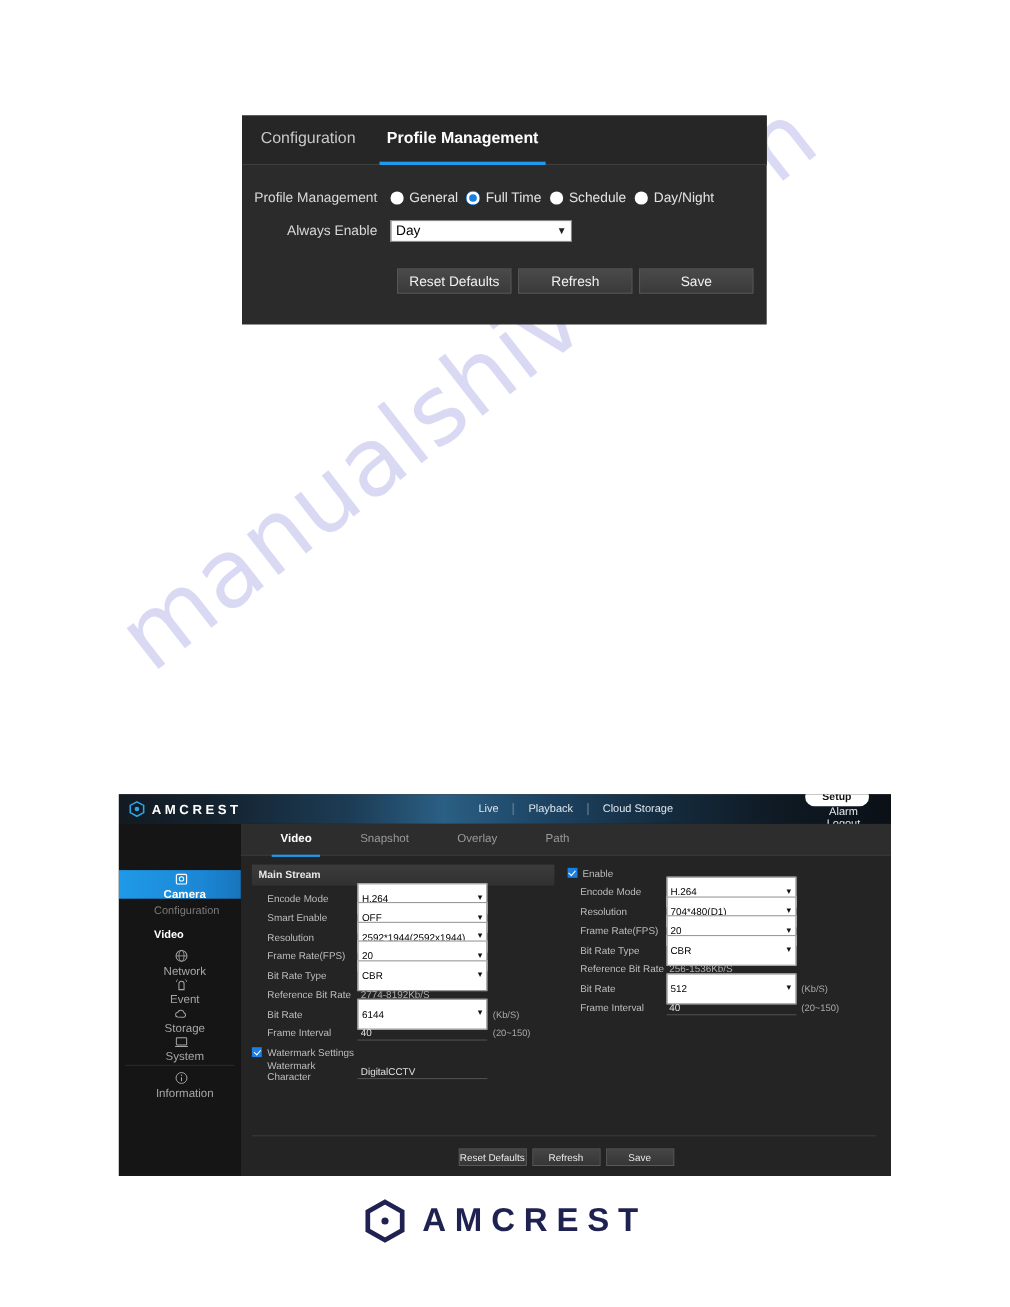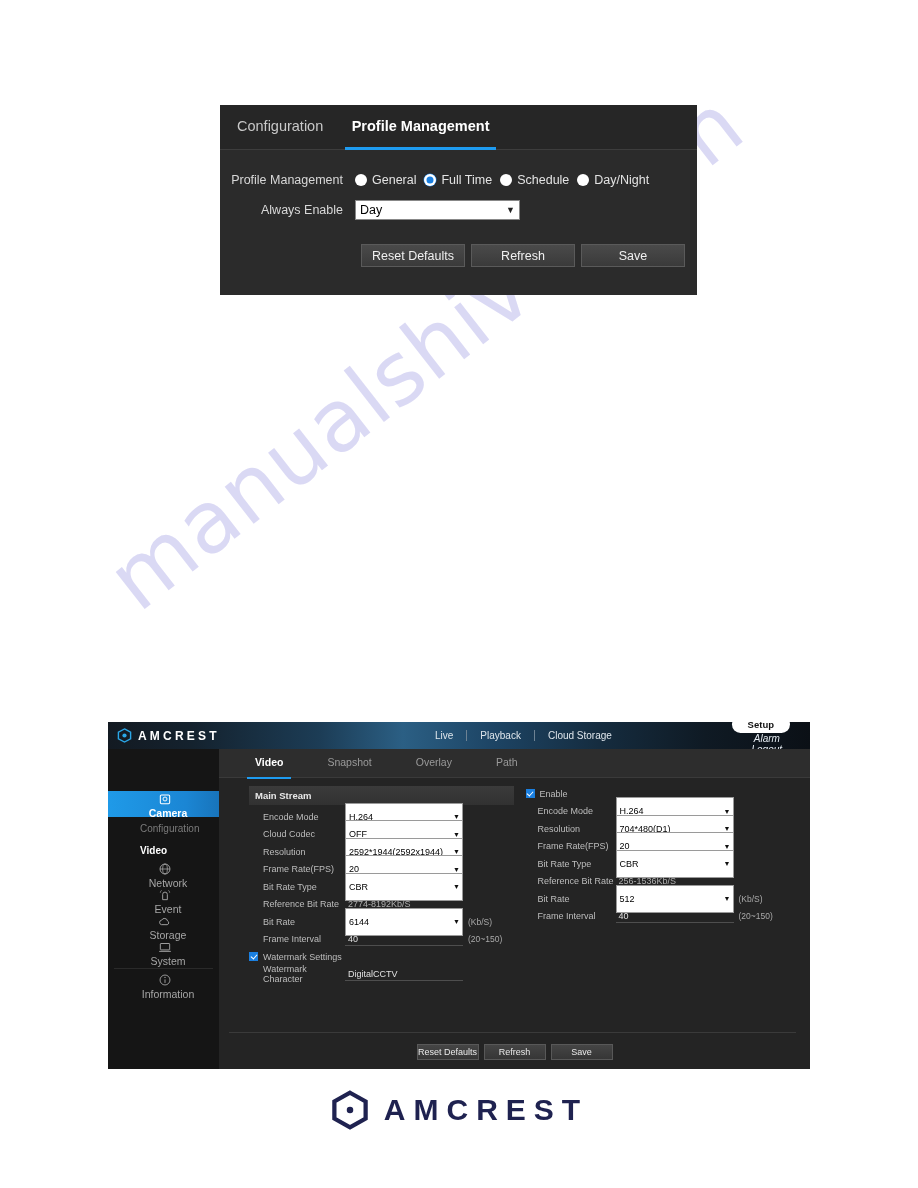--- a/index.html
+++ b/index.html
@@ -181,21 +181,21 @@
   }
   .pill {
     background: #ffffff;
     color: #111;
     font-size: 9.5px;
     font-weight: bold;
     border-radius: 9px;
     padding: 3px 16px;
     margin-right: 12px;
   }
-  .ui-right a { color: #e5ecf2; font-size: 10px; padding: 0 10px; text-decoration: none; font-style: italic; }
+  .ui-right a { color: #e5ecf2; font-size: 10px; padding: 0 10px; text-decoration: none; }
 
   .ui-body { display: flex; height: 320px; }
 
   
   .sidebar {
     width: 111px;
     background: #151515;
     padding-top: 42px;
     flex: 0 0 auto;
   }
@@ -253,21 +253,21 @@
     height: 22px;
   }
   .tab2.active { color: #ffffff; font-weight: bold; }
   .tab2.active::after {
     content: "";
     position: absolute;
     left: 14px; right: 14px; bottom: -1px;
     height: 2.5px; background: #1e9bf0;
   }
 
-  .streams { display: flex; padding: 8px 22px 0 10px; gap: 10px; margin-left: 20px; }
+  .streams { display: flex; padding: 8px 22px 0 10px; gap: 10px; }
   .stream-col { flex: 1; min-width: 0; }
   .stream-title {
     background: linear-gradient(#3b3b3b, #313131);
     color: #e8e8e8;
     font-size: 9.5px;
     font-weight: bold;
     padding: 4px 6px;
     margin-bottom: 4px;
   }
   .fr {
@@ -537,21 +537,21 @@
           <div class="stream-title">Main Stream</div>
 
           <div class="fr">
             <div class="fr-label">Encode Mode</div>
             <div class="ctl">
               <span>H.264</span>
               <span class="chev">▼</span>
             </div>
           </div>
           <div class="fr">
-            <div class="fr-label">Cloud Codec</div>
+            <div class="fr-label">Smart Enable</div>
             <div class="ctl">
               <span>OFF</span>
               <span class="chev">▼</span>
             </div>
           </div>
           <div class="fr">
             <div class="fr-label">Resolution</div>
             <div class="ctl">
               <span>2592*1944(2592x1944)</span>
               <span class="chev">▼</span>

